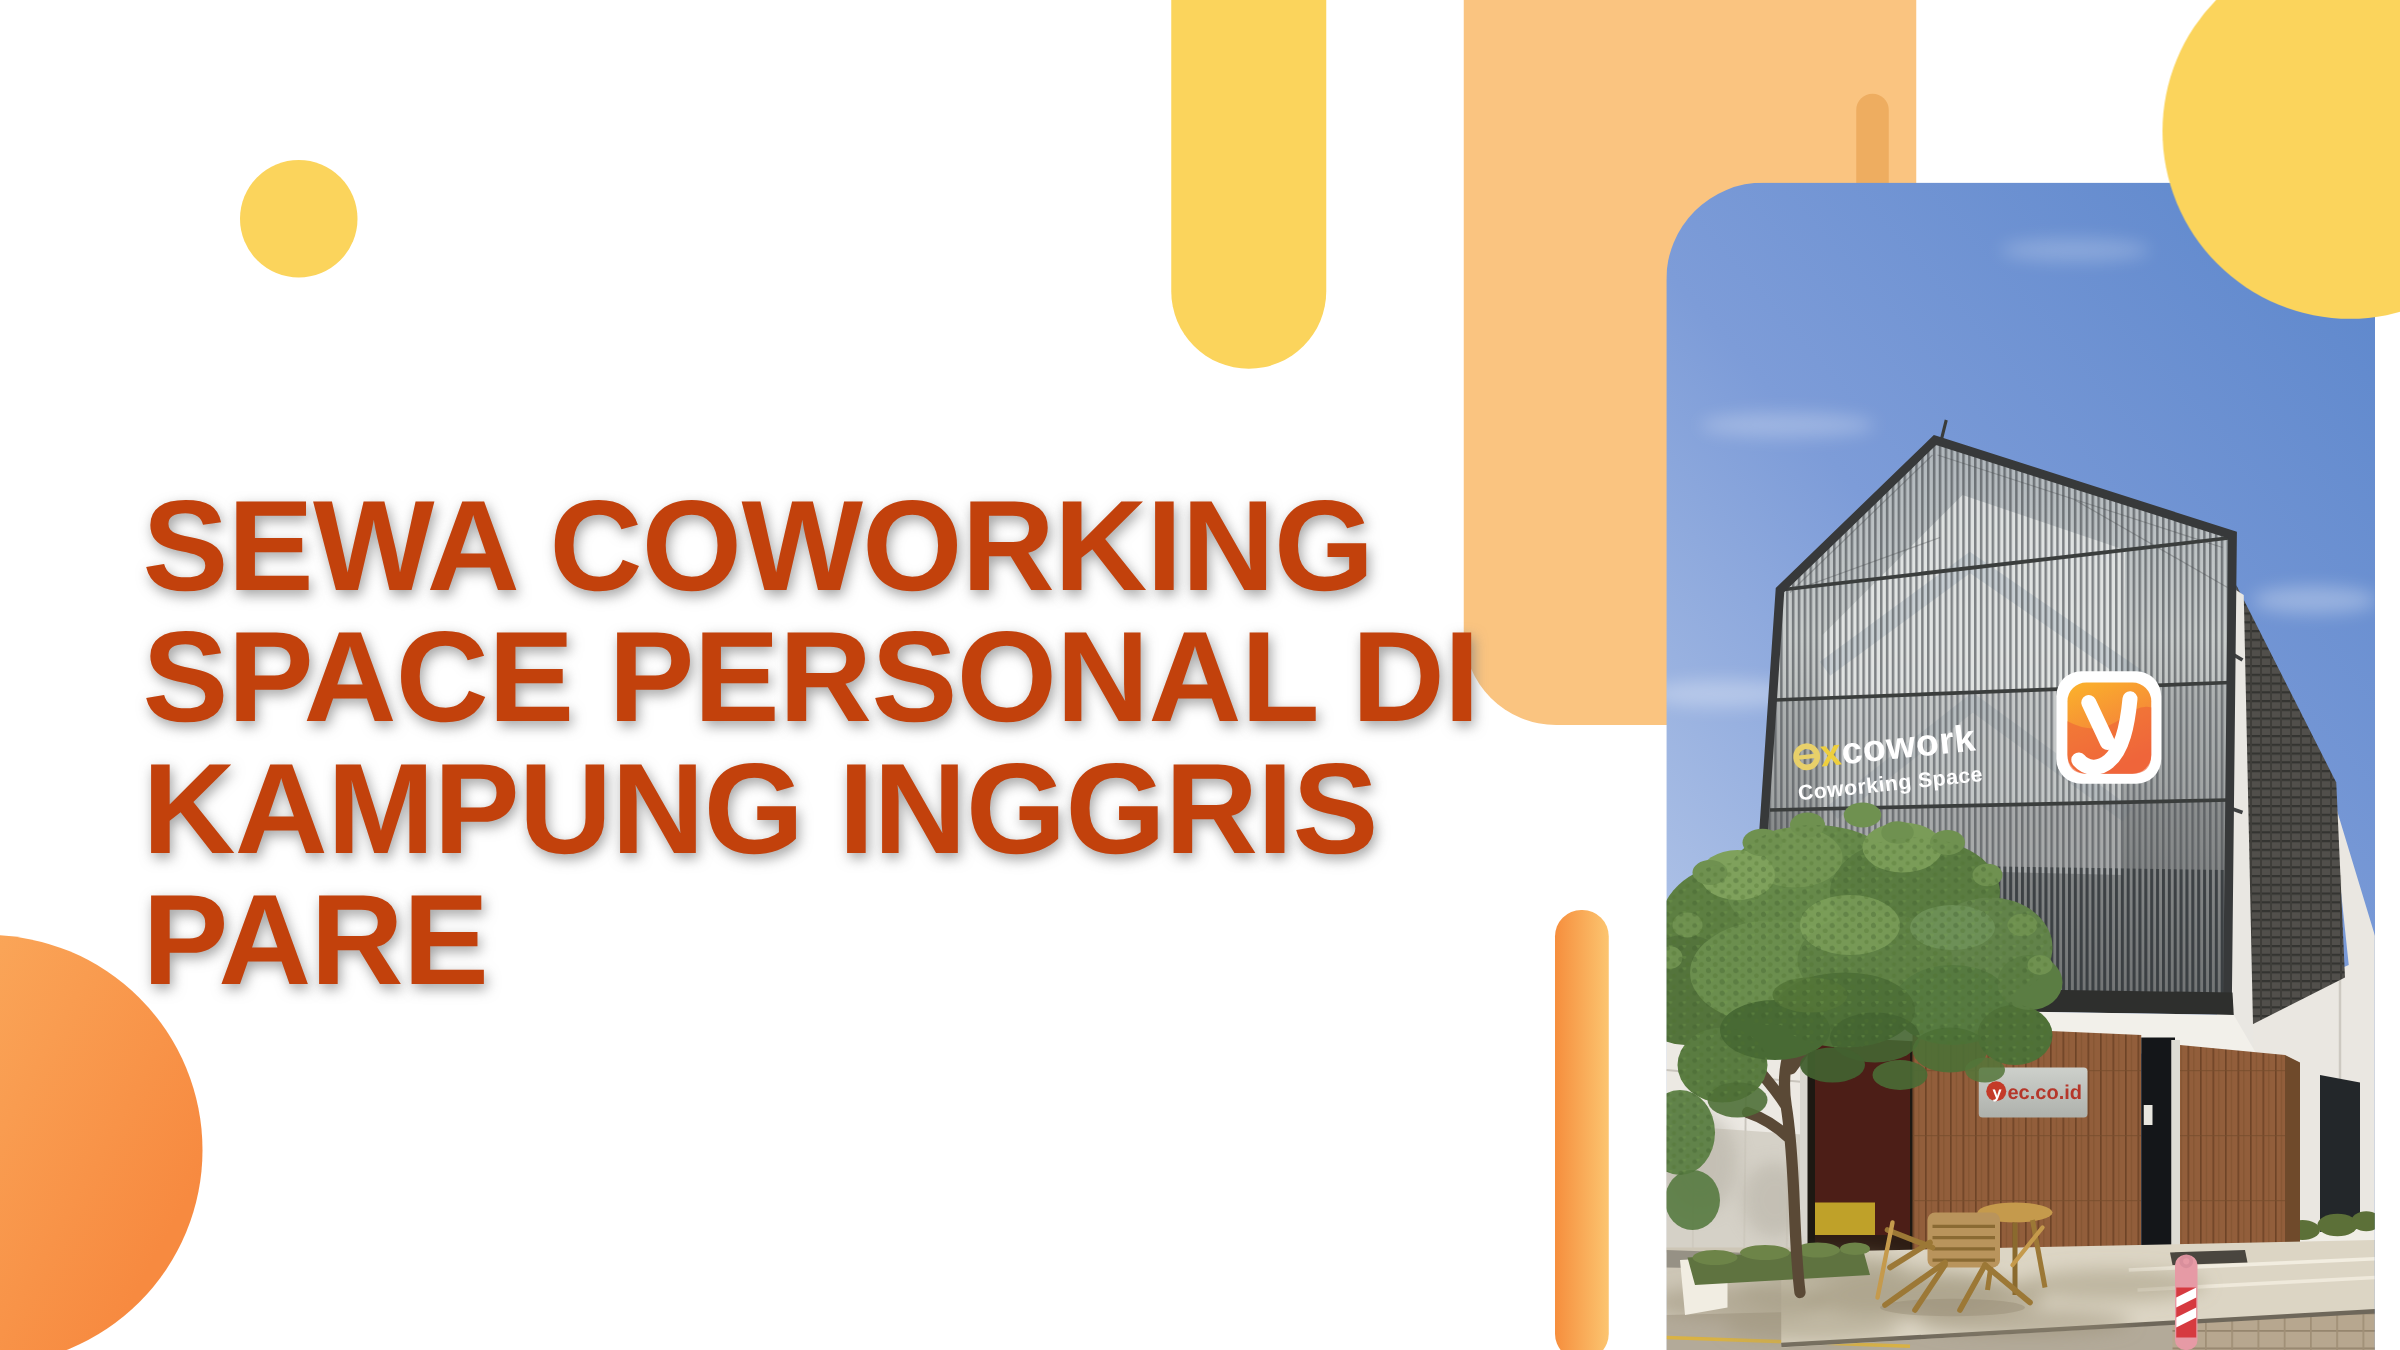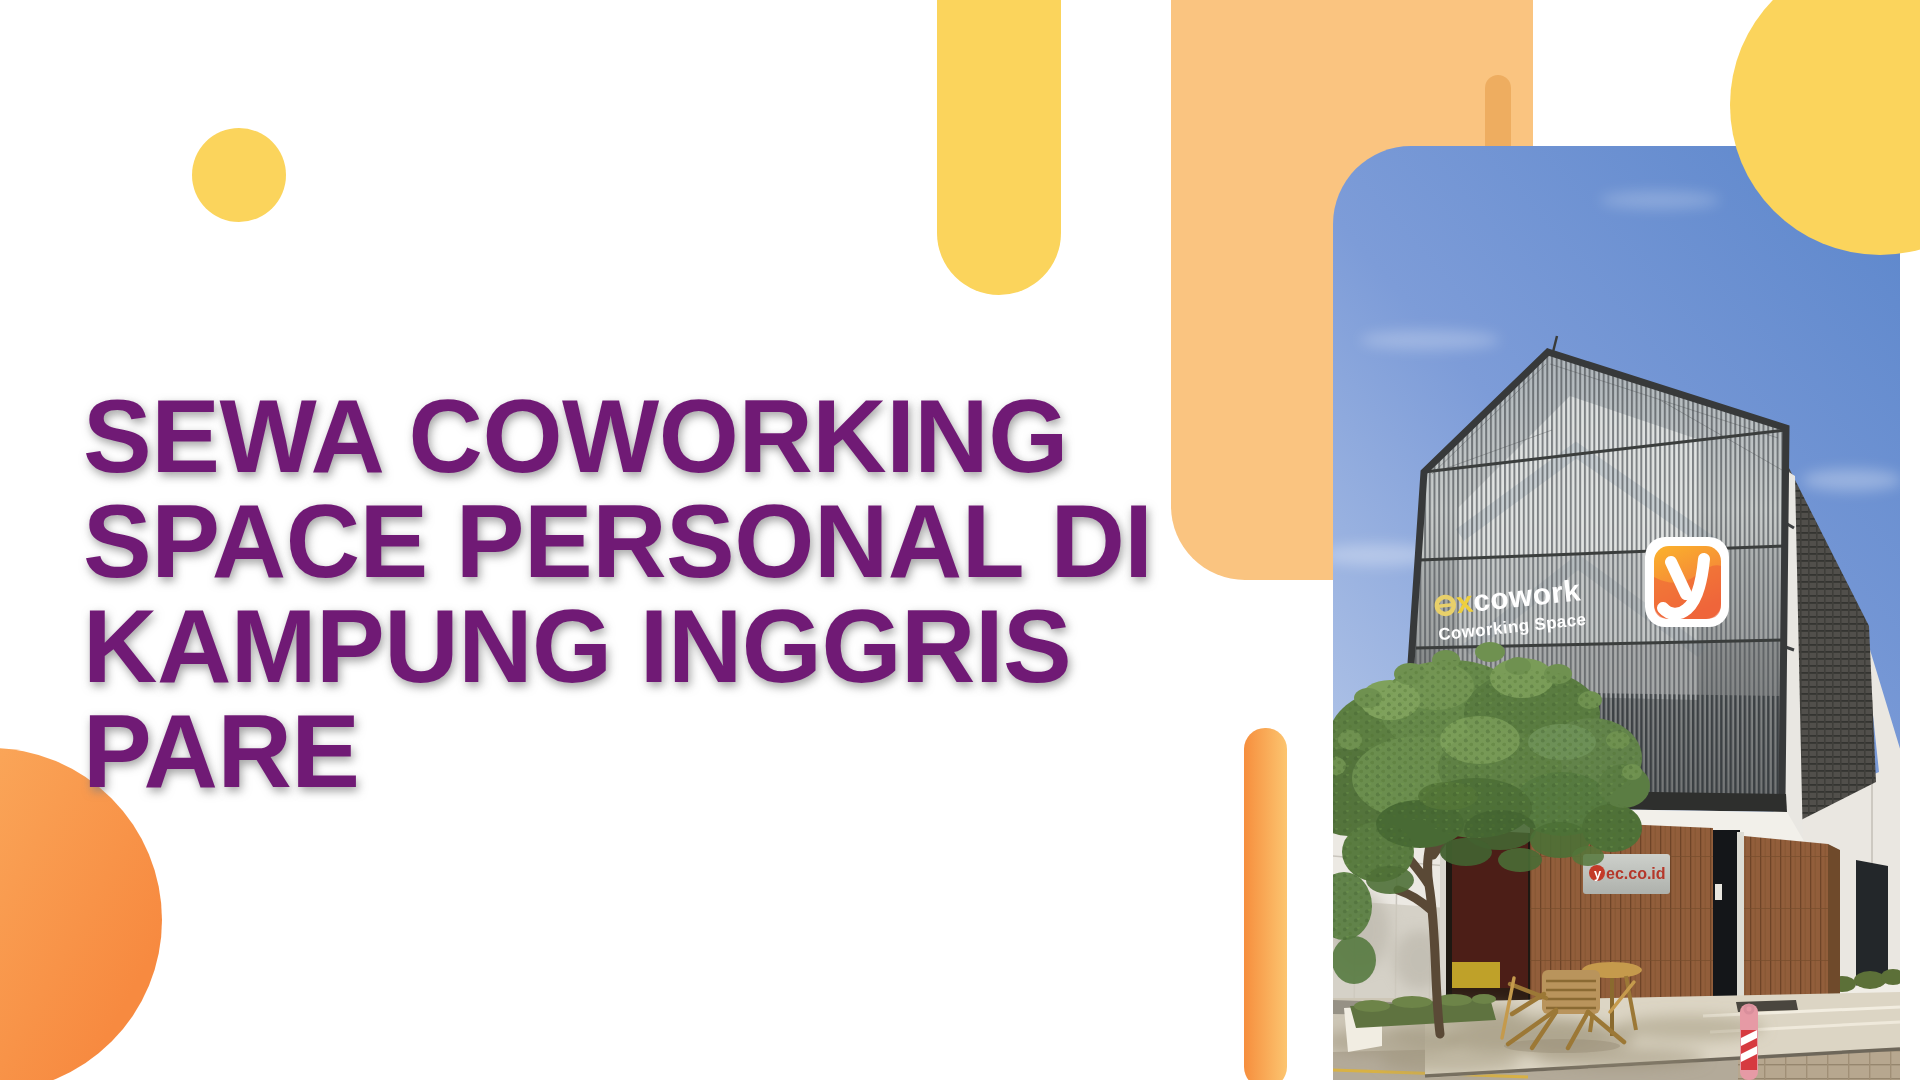--- a/index.html
+++ b/index.html
@@ -1,18 +1,18 @@
 <!DOCTYPE html>
 <html><head>
 <meta charset="utf-8">
 <style>
   html,body{margin:0;padding:0;}
   body{width:1920px;height:1080px;overflow:hidden;background:#ffffff;font-family:"Liberation Sans",sans-serif;position:relative;}
   .stage{position:absolute;left:0;top:0;width:1920px;height:1080px;}
-  .headline{position:absolute;left:83px;top:384px;font-weight:bold;font-size:103px;line-height:105px;color:#701a75;letter-spacing:-0.5px;text-shadow:2px 4px 10px rgba(130,130,130,0.75);}
+  .headline{position:absolute;left:114px;top:384px;font-weight:bold;font-size:103px;line-height:105px;color:#c2410c;letter-spacing:-0.5px;text-shadow:2px 4px 10px rgba(130,130,130,0.75);}
 </style>
 </head>
 <body>
 
 <svg class="stage" width="1920" height="1080" viewBox="0 0 1920 1080">
   <defs>
     <linearGradient id="gOCircle" x1="0" y1="0" x2="1" y2="0.55">
       <stop offset="0" stop-color="#fcb768"></stop>
       <stop offset="1" stop-color="#f78a40"></stop>
     </linearGradient>

